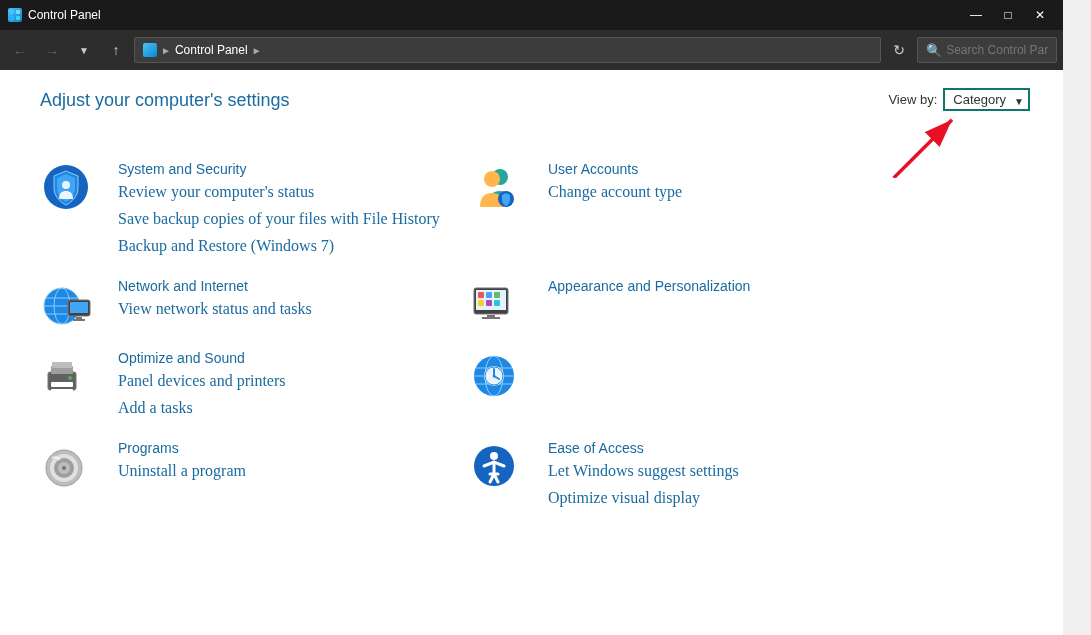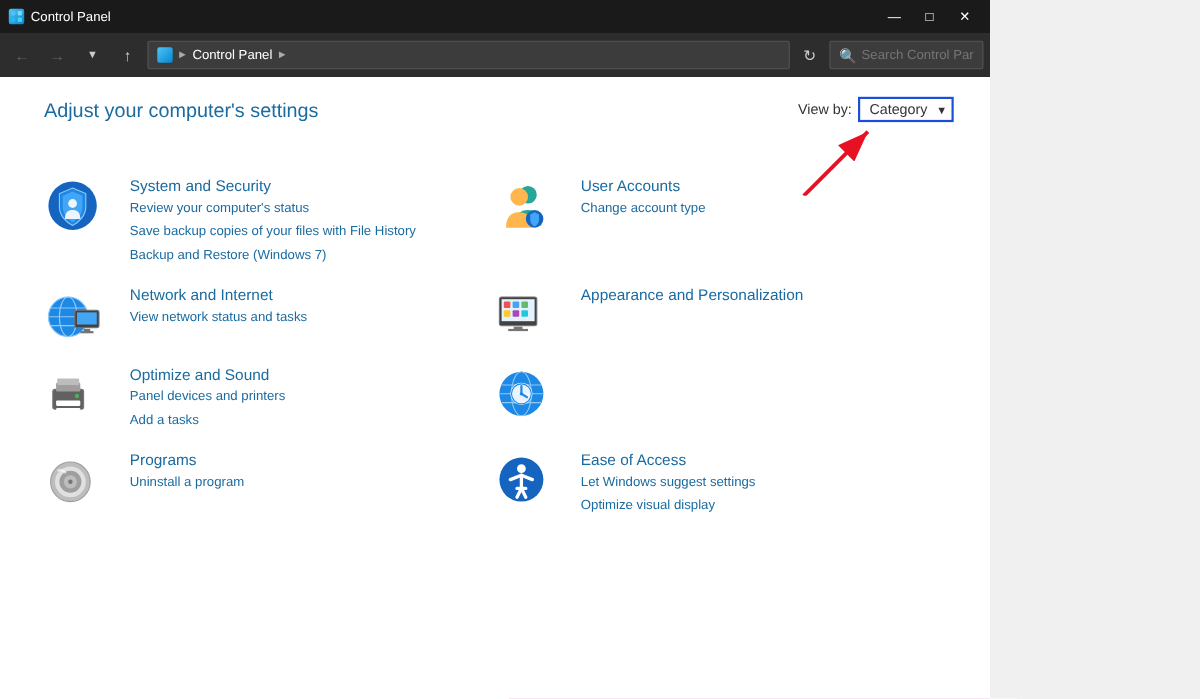--- a/index.html
+++ b/index.html
@@ -184,39 +184,40 @@
     .category-name {
       color: #1a6ba0;
       font-size: 14px;
       font-weight: 400;
       cursor: pointer;
       text-decoration: none;
     }
 
     .category-link {
       color: #1a6ba0;
-      font-size: 12px;
+      font-size: 16px;
       cursor: pointer;
       line-height: 1.5;
+      font-family: Liberation Serif, serif;
     }
 
     
     .view-by-container {
       position: absolute;
       top: 88px;
       right: 33px;
       display: flex;
       align-items: center;
       gap: 6px;
       font-size: 13px;
     }
     .view-by-label { color: #333; }
     .view-by-wrapper {
       position: relative;
-      border: 2px solid #1d4ed8;
+      border: 2px solid #0f766e;
       display: flex;
       align-items: flex-end;
       background: white;
     }
     .view-by-select-text {
       padding: 2px 4px 2px 8px;
       color: #333;
       font-size: 13px;
     }
     .view-by-chevron {
@@ -231,23 +232,23 @@
       top: 108px;
       right: 148px;
       width: 80px;
       height: 60px;
       pointer-events: none;
     }
 
     
     .window-container {
       position: relative;
-      width: 900px;
+      width: 1063px;
       height: 635px;
-      background: #f9a8d4;
+      background: #86efac;
       overflow: hidden;
     }
   </style>
 </head>
 <body>
 
 <div class="window-container">
 
   <div class="title-bar">
     <div class="title-bar-left">

